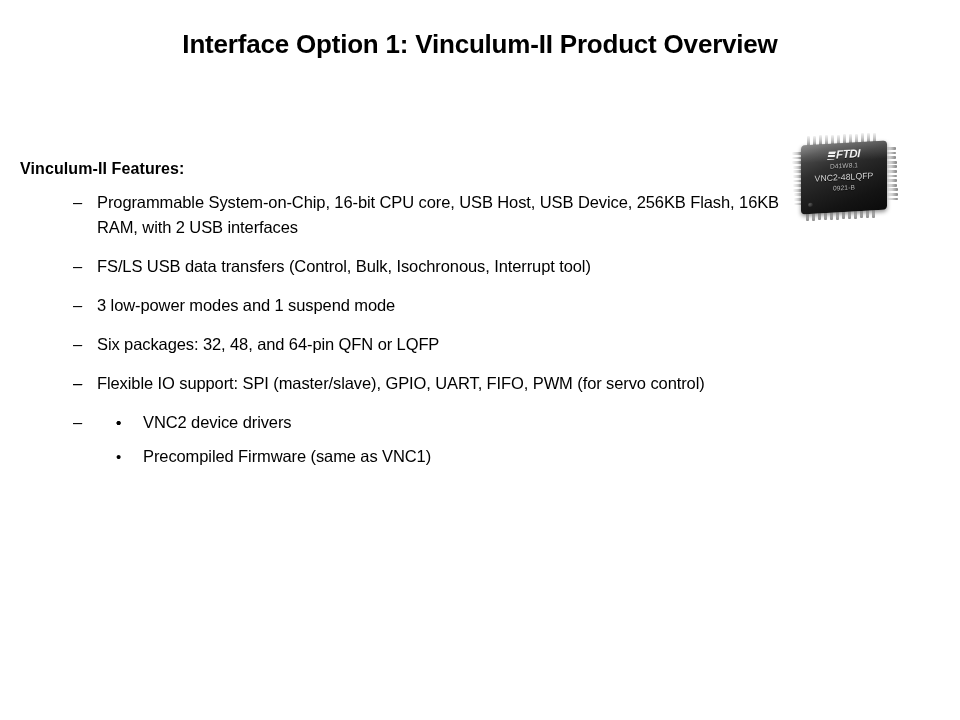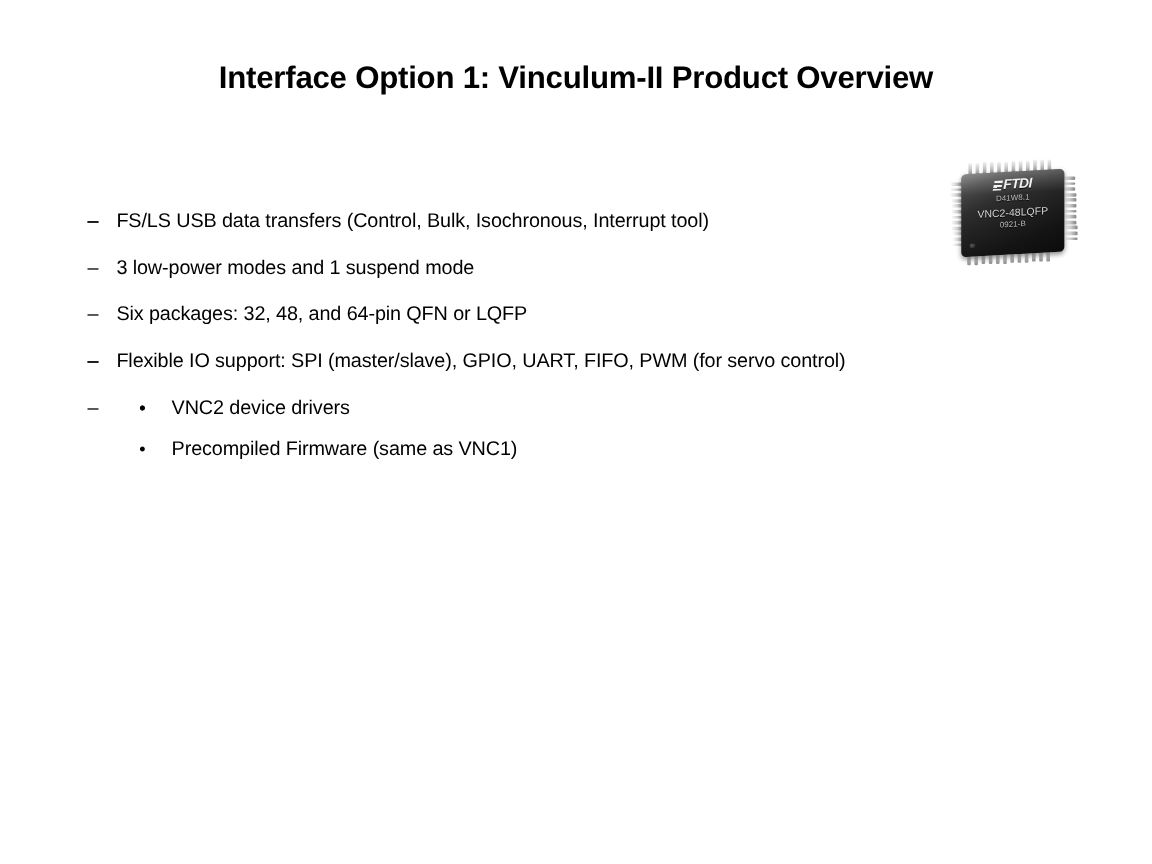--- a/index.html
+++ b/index.html
@@ -14,21 +14,21 @@
     overflow: hidden;
     font-family: "Liberation Sans", sans-serif;
     color: #000000;
     -webkit-font-smoothing: antialiased;
   }
 
   
   .slide-title {
     position: absolute;
     left: 0;
-    top: 48px;
+    top: 28px;
     width: 960px;
     text-align: center;
     font-family: "Liberation Sans", sans-serif;
     font-size: 26px;
     font-weight: bold;
     letter-spacing: -0.2px;
     color: #000000;
     line-height: 32px;
     white-space: nowrap;
   }
@@ -212,24 +212,26 @@
     background: radial-gradient(circle at 35% 35%, #5a5a5a, #151515);
   }
 </style>
 </head>
 <body>
 
 <div class="slide-title">Interface Option 1: Vinculum-II Product Overview</div>
 
 <div class="content">
 
+  <div class="features-heading">Vinculum-II Features:</div>
 
   <ul class="dash-list">
     <li class="dash-item">
       <span class="dash-marker">–</span>
+      <span>Programmable System-on-Chip, 16-bit CPU core, USB Host, USB Device, 256KB Flash, 16KB RAM, with 2 USB interfaces</span>
     </li>
     <li class="dash-item">
       <span class="dash-marker">–</span>
       <span>FS/LS USB data transfers (Control, Bulk, Isochronous, Interrupt tool)</span>
     </li>
     <li class="dash-item">
       <span class="dash-marker">–</span>
       <span>3 low-power modes and 1 suspend mode</span>
     </li>
     <li class="dash-item">

